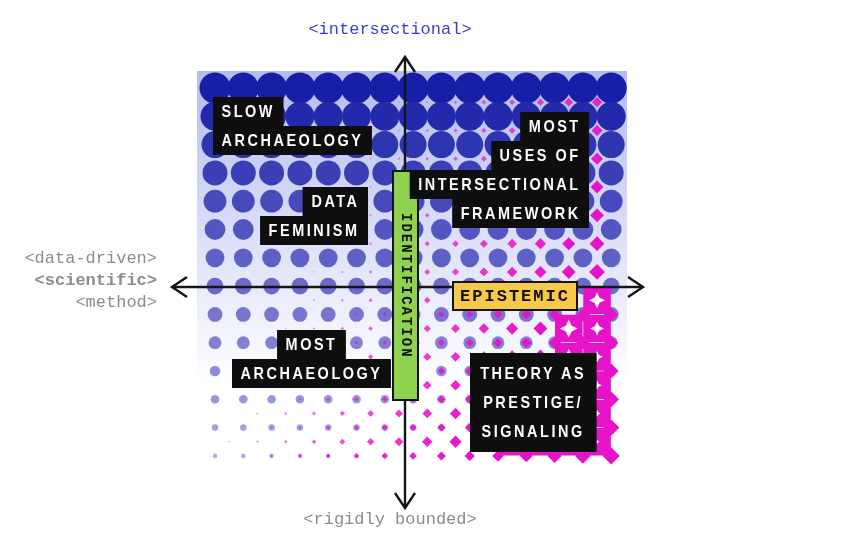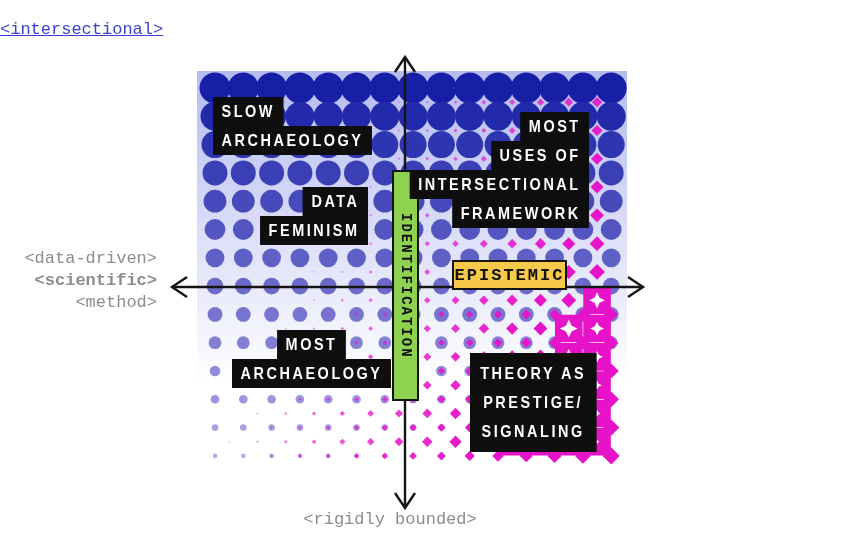--- a/index.html
+++ b/index.html
@@ -10,37 +10,37 @@
   .mono{font-family:"Liberation Mono","DejaVu Sans Mono",monospace;}
   
   #wash{
     position:absolute;left:197px;top:71px;width:430px;height:400px;
     background:linear-gradient(180deg,var(--wash_top) 0%, #ffffff00 78%);
   }
   #dotsvg{position:absolute;left:0;top:0;}
   .axis{stroke:var(--axis_stroke);stroke-width:2.4;fill:none;stroke-linejoin:miter;}
   
   .axlbl{position:absolute;font-size:17px;line-height:22px;}
-  #lbl-top{left:0;top:19px;width:780px;text-align:left;color:var(--blue_label);font-weight:400;text-decoration:underline;}
+  #lbl-top{left:0;top:19px;width:780px;text-align:center;color:var(--blue_label);font-weight:400;}
   #lbl-bottom{left:0;top:509px;width:780px;text-align:center;color:var(--gray_label);}
   #lbl-left{left:0;top:248px;width:157px;text-align:right;color:var(--gray_label);}
   #lbl-right{left:649px;top:248px;width:200px;text-align:left;color:var(--magenta_label);}
   .axlbl .b{font-weight:700;}
   
   .badge{
     position:absolute;display:flex;align-items:center;justify-content:center;
     border:2px solid #141414;box-sizing:border-box;color:var(--badge_text);
     font-weight:700;letter-spacing:2px;
   }
   #badge-v{
     left:392px;top:170px;width:27px;height:231px;background:var(--green_badge);
     writing-mode:vertical-rl;font-size:14px;
   }
   #badge-h{
-    left:452px;top:260px;width:115px;height:30px;background:var(--yellow_badge);
+    left:452px;top:281px;width:126px;height:30px;background:var(--yellow_badge);
     font-size:17px;
   }
   
   .qlbl{position:absolute;display:flex;flex-direction:column;transform:scaleX(0.85);}
   .qlbl .blk{
     display:block;width:max-content;background:var(--box_black);color:var(--box_text);
     font-weight:700;font-size:17px;line-height:21px;letter-spacing:3px;
     padding:4px 10px;white-space:nowrap;
   }
   #q-top-left{left:213px;top:97px;align-items:flex-start;transform-origin:top left;}

